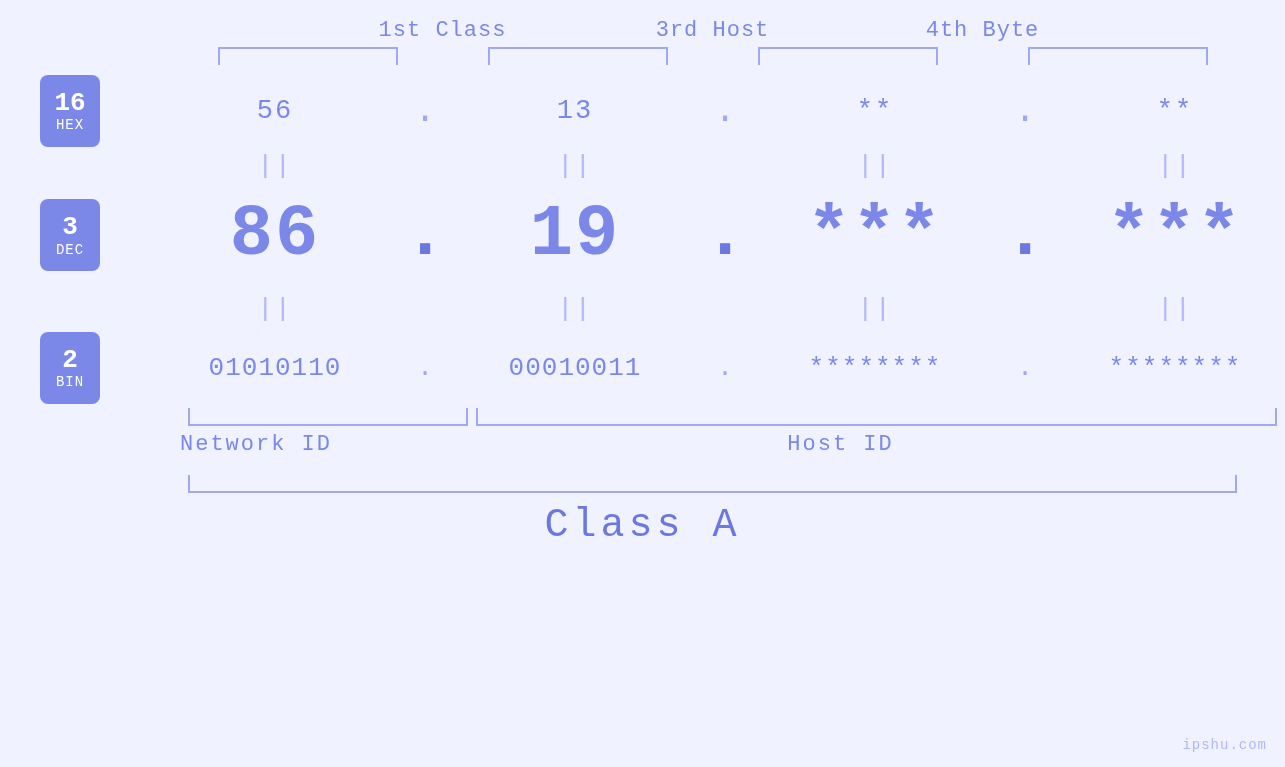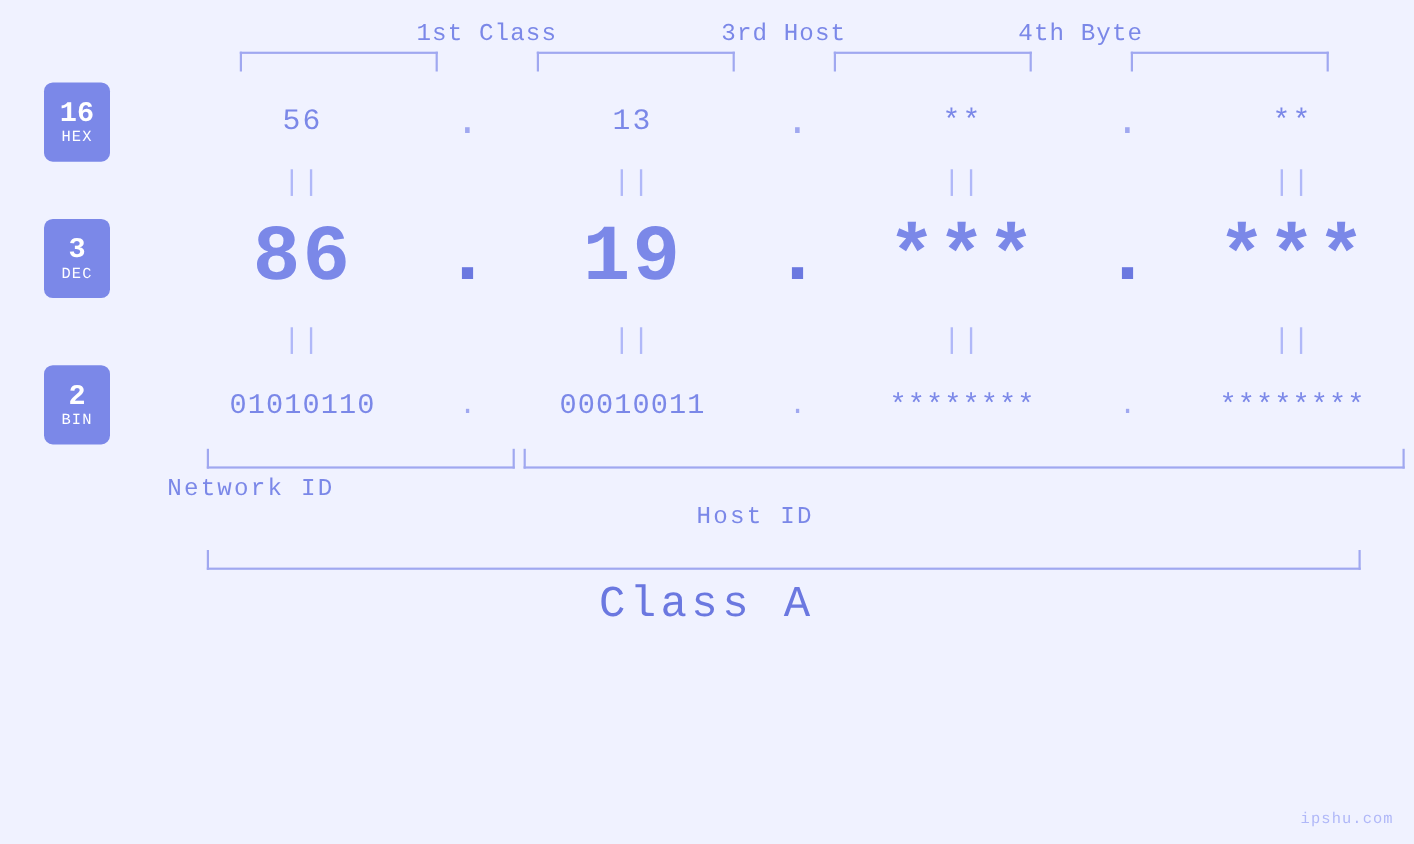--- a/index.html
+++ b/index.html
@@ -196,23 +196,22 @@
       height: 18px;
       border-bottom: 2px solid #a0a8f0;
       border-left: 2px solid #a0a8f0;
       border-right: 2px solid #a0a8f0;
       margin-right: 8px;
     }
 
     .id-labels-row {
       display: flex;
       width: 100%;
-      padding-left: 88px;
+      padding-left: 116px;
       margin-top: 6px;
-      flex-direction: column;
     }
 
     .network-id-label {
       width: 280px;
       text-align: center;
       color: #7b88e8;
       font-size: 22px;
       letter-spacing: 2px;
     }
 

